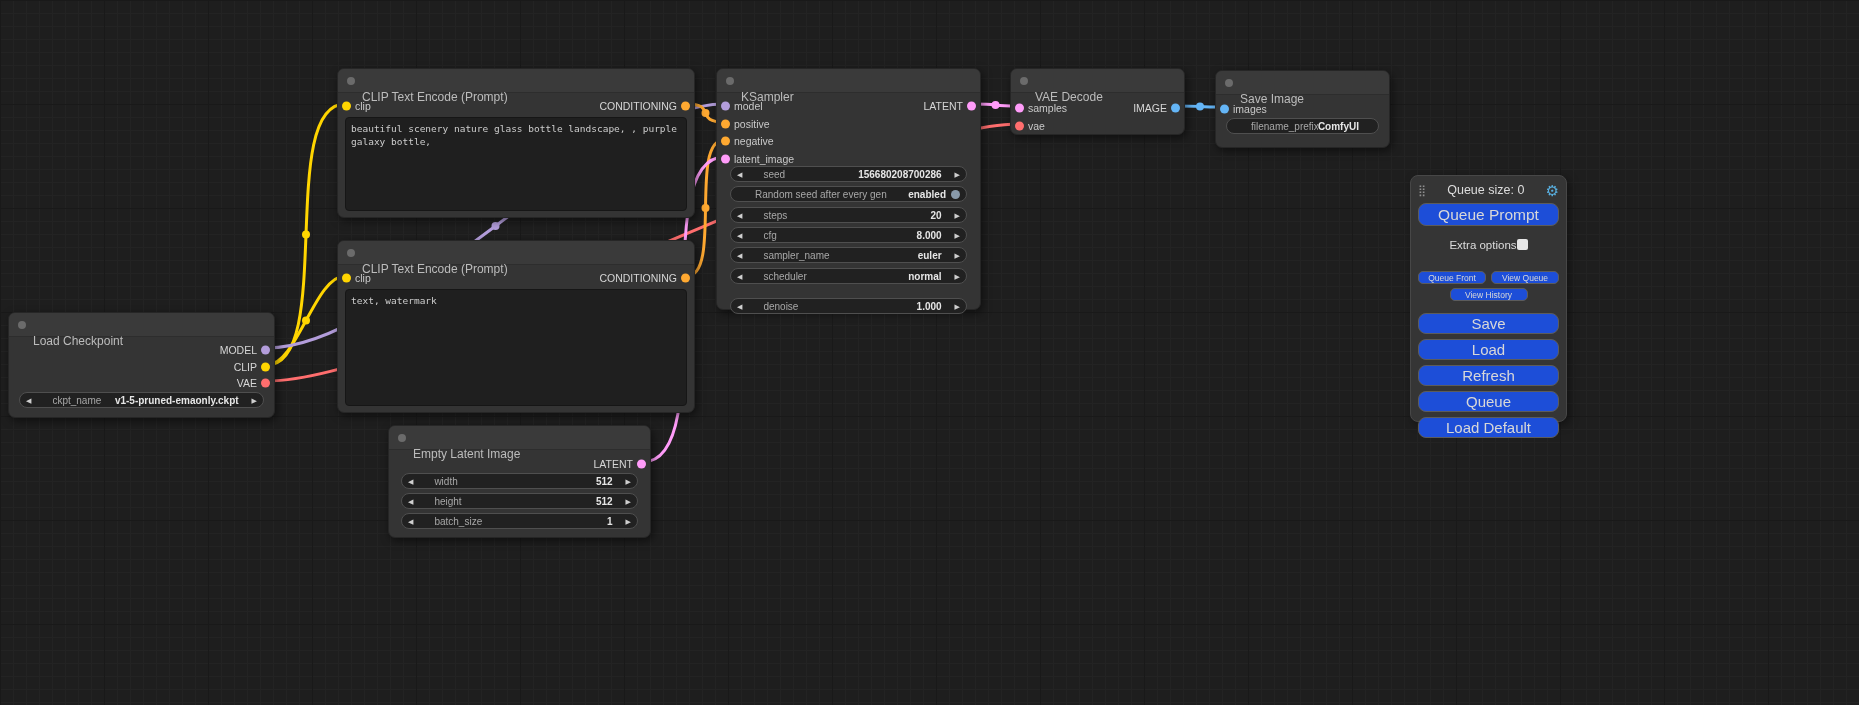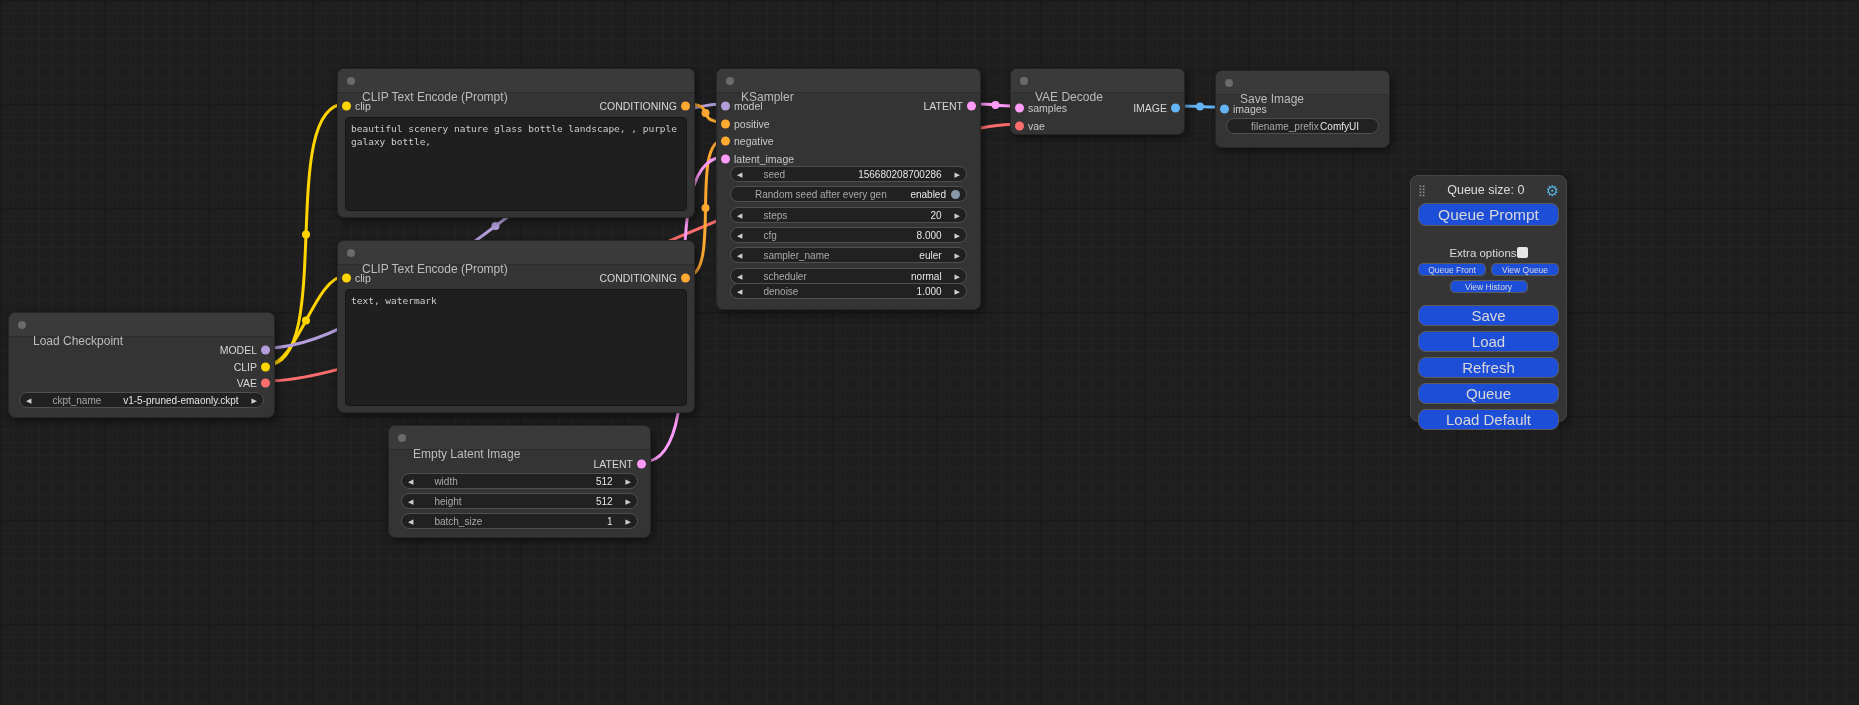--- a/index.html
+++ b/index.html
@@ -29,43 +29,43 @@
   .dot{position:absolute;top:50%;transform:translateY(-50%);width:9px;height:9px;
     border-radius:50%;background:#888;}
   .dot.in{left:4px;}
   .dot.out{right:4px;}
   .widget{position:absolute;height:16px;background:#212121;border:1px solid #4f4f4f;
     border-radius:8px;display:flex;align-items:center;font-size:10px;
     padding:0 6px;box-sizing:border-box;white-space:nowrap;}
   .w-arrow{font-size:7px;color:#cfcfcf;line-height:1;flex:none;}
   .w-name{color:#a8a8a8;margin-left:7px;overflow:hidden;padding-left:14px;}
   .w-name.noarr{margin-left:4px;}
-  .w-value{margin-left:auto;margin-right:13px;color:#e6e6e6;}
+  .w-value{margin-left:auto;margin-right:13px;color:#e6e6e6;font-weight:bold;}
   .toggle-dot{width:9px;height:9px;border-radius:50%;flex:none;margin-left:0;}
   .prompt{position:absolute;left:7px;right:7px;top:48px;bottom:6px;
     background:#1f1f1f;border:1px solid #161616;border-radius:4px;
     color:#cdcdcd;font:9.5px/13px "DejaVu Sans Mono",monospace;
     padding:4px 5px;resize:none;box-sizing:border-box;outline:none;overflow:hidden;}
 
   
   .menu{position:absolute;left:1410px;top:175px;width:157px;height:247px;z-index:3;
     background:#353535;border:1px solid #474747;border-radius:8px;
     box-shadow:3px 3px 10px rgba(0,0,0,.4);box-sizing:border-box;padding:5px 7px;}
   .menu-header{display:flex;align-items:center;height:18px;}
   .drag{color:#8f8f8f;font-size:11px;cursor:move;flex:none;}
   .qsize{flex:1;text-align:center;color:#dddddd;font-size:12.5px;}
   .gear{font-size:15px;line-height:1;flex:none;cursor:pointer;}
   .btn{display:flex;align-items:center;justify-content:center;
     background:#1d4ed8;border:1px solid #5c5c5c;border-radius:8px;
     color:#d8d8d8;cursor:pointer;box-sizing:border-box;user-select:none;}
   .btn-queue{margin-top:4px;height:23px;font-size:15.5px;}
-  .extra-row{margin-top:20px;height:13px;display:flex;align-items:center;
+  .extra-row{margin-top:12px;height:13px;display:flex;align-items:center;
     justify-content:center;color:#dcdcdc;font-size:11.5px;}
   .checkbox{width:11px;height:11px;background:#e6e6e6;border-radius:2px;flex:none;cursor:pointer;}
-  .small-row{margin-top:4px;display:flex;gap:5px;}
+  .small-row{margin-top:20px;display:flex;gap:5px;}
   .btn-small{flex:1;height:13px;font-size:8.5px;border-radius:5px;}
   .btn-history{margin:4px auto 0;width:78px;height:13px;font-size:8.5px;border-radius:5px;}
   .btn-big{height:21px;font-size:15px;}
   .mt12{margin-top:12px;} .mt5{margin-top:5px;}
 </style>
 </head>
 <body>
 
 <div id="canvas">
 
@@ -195,21 +195,21 @@
       <span class="w-name">sampler_name</span>
       <span class="w-value">euler</span>
       <span class="w-arrow">▶</span>
     </div>
     <div class="widget" style="top:199px;left:13px;right:13px">
       <span class="w-arrow">◀</span>
       <span class="w-name">scheduler</span>
       <span class="w-value">normal</span>
       <span class="w-arrow">▶</span>
     </div>
-    <div class="widget" style="top:214px;left:13px;right:13px">
+    <div class="widget" style="top:229px;left:13px;right:13px">
       <span class="w-arrow">◀</span>
       <span class="w-name">denoise</span>
       <span class="w-value">1.000</span>
       <span class="w-arrow">▶</span>
     </div>
   </div>
 
   <div class="node" style="left:1010px;top:68px;width:175px;height:67px">
     <div class="node-title">
       <span class="title-dot"></span>

